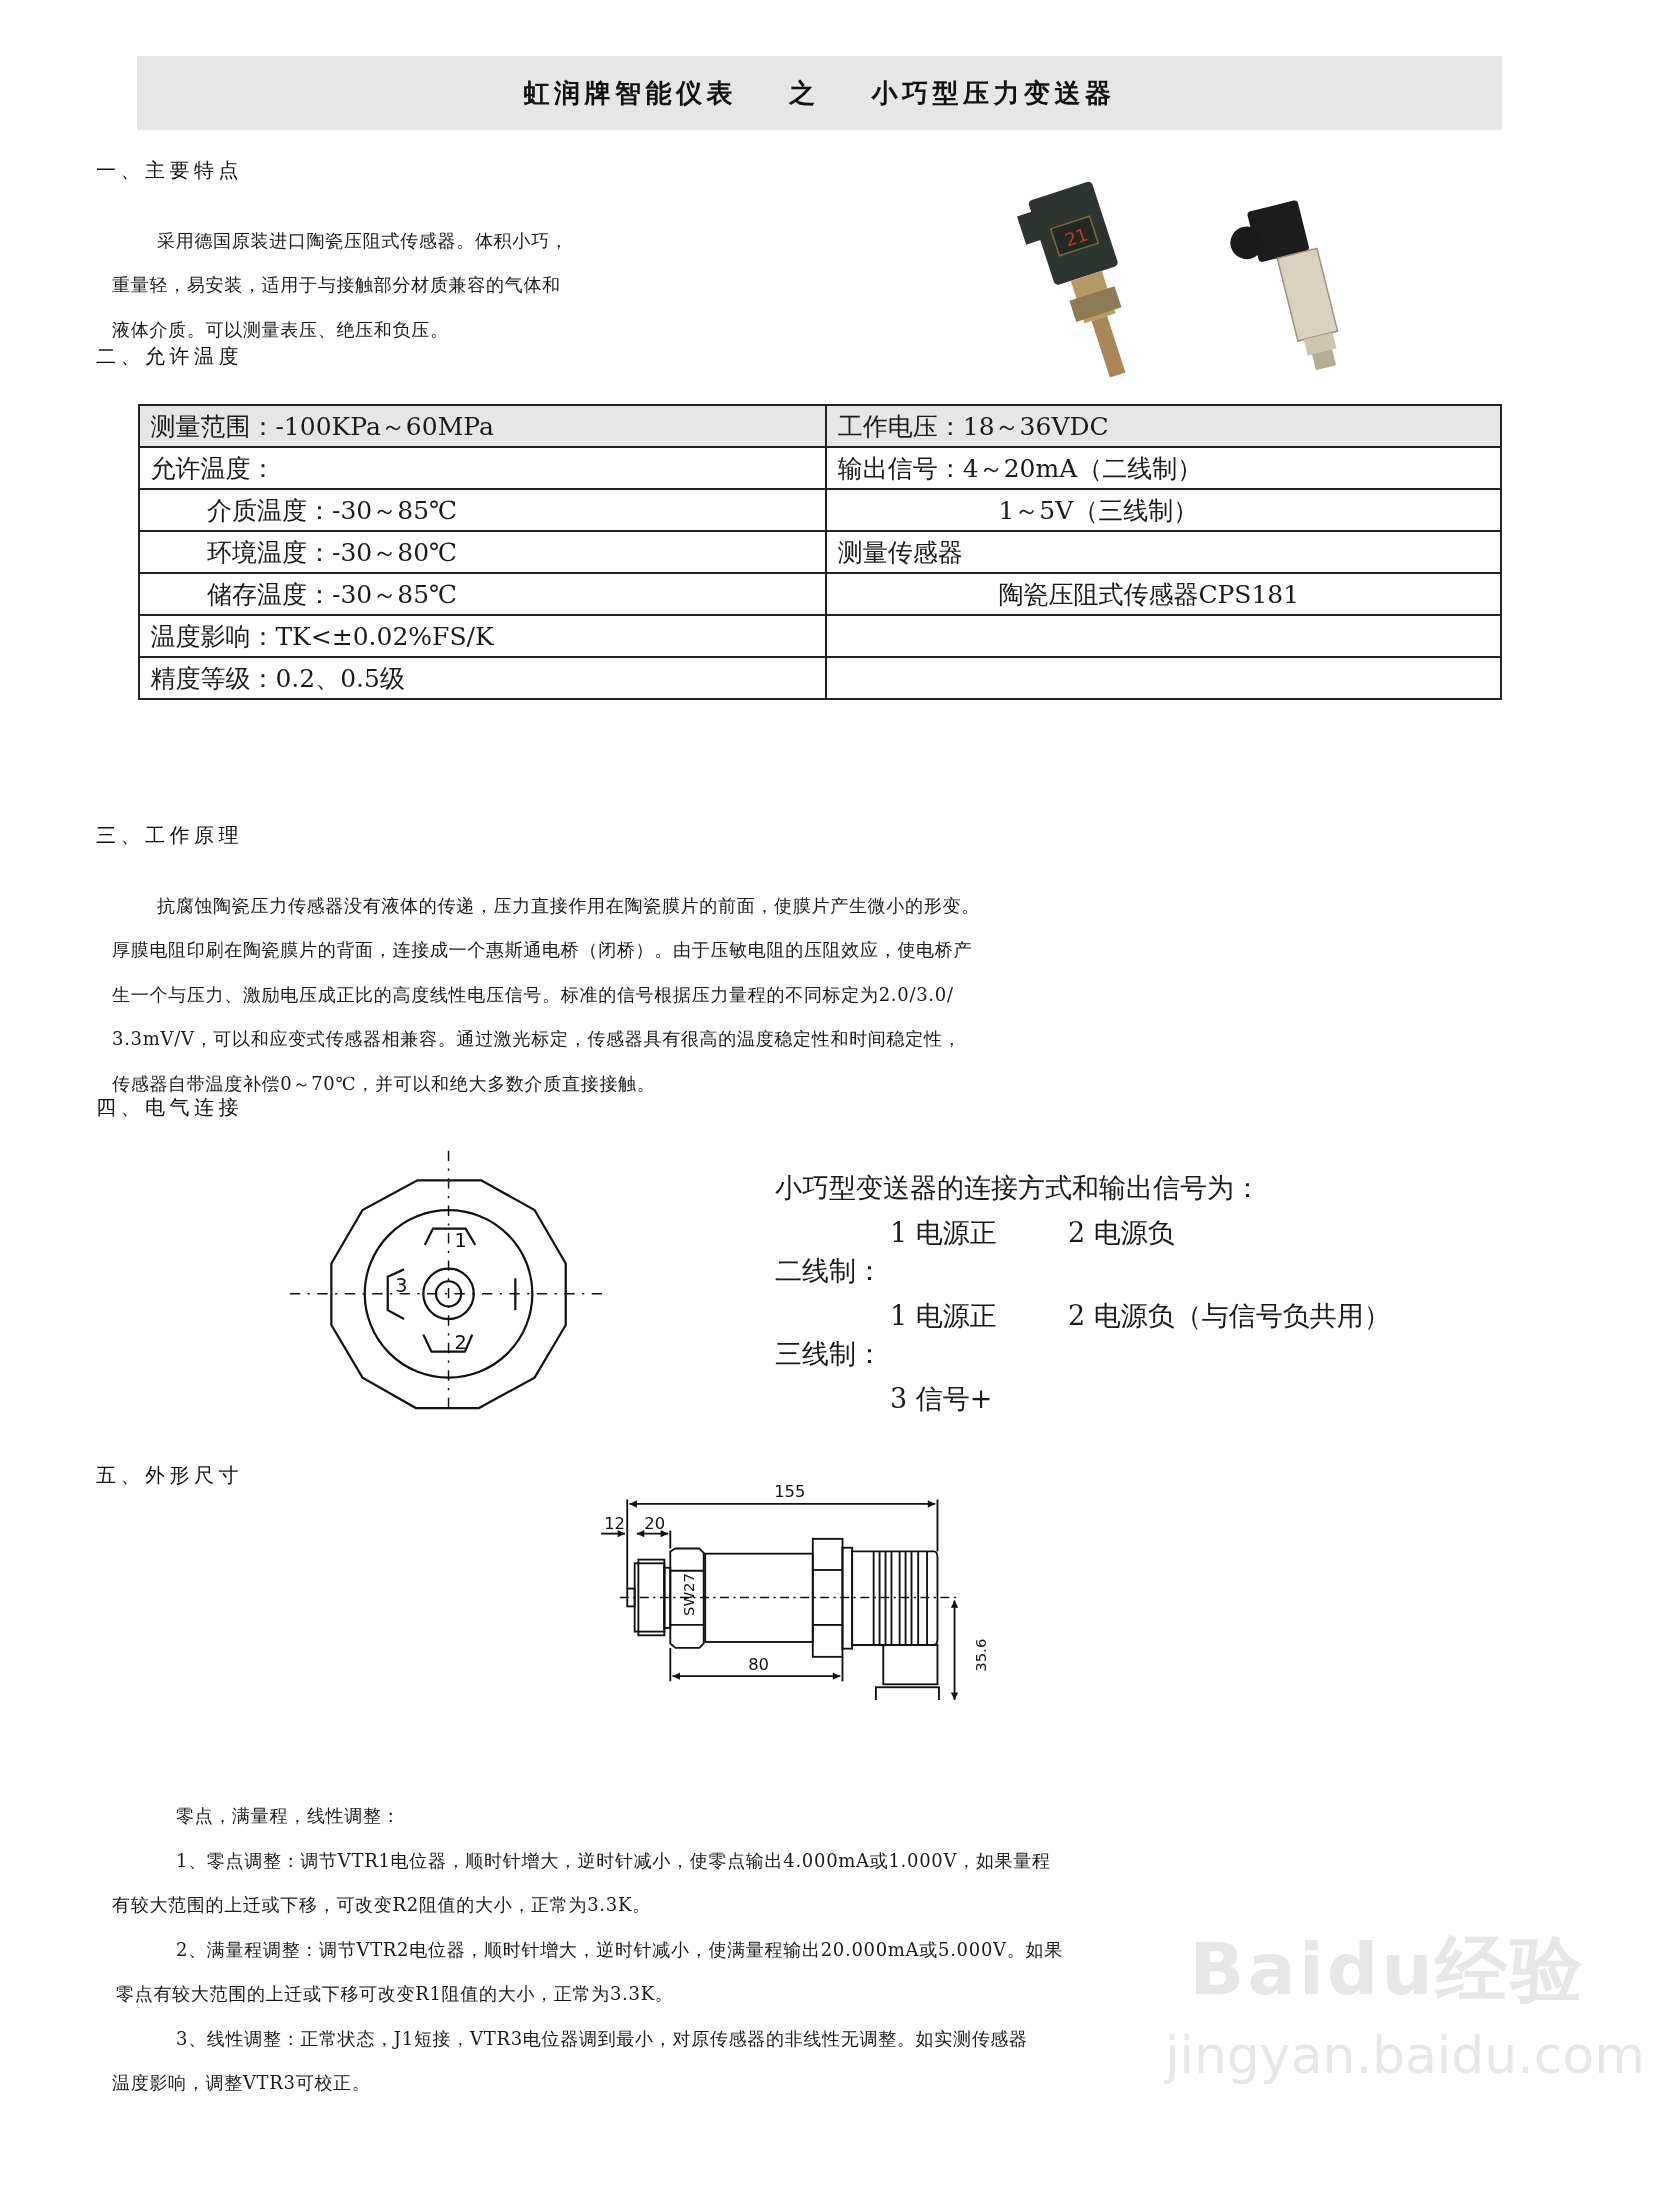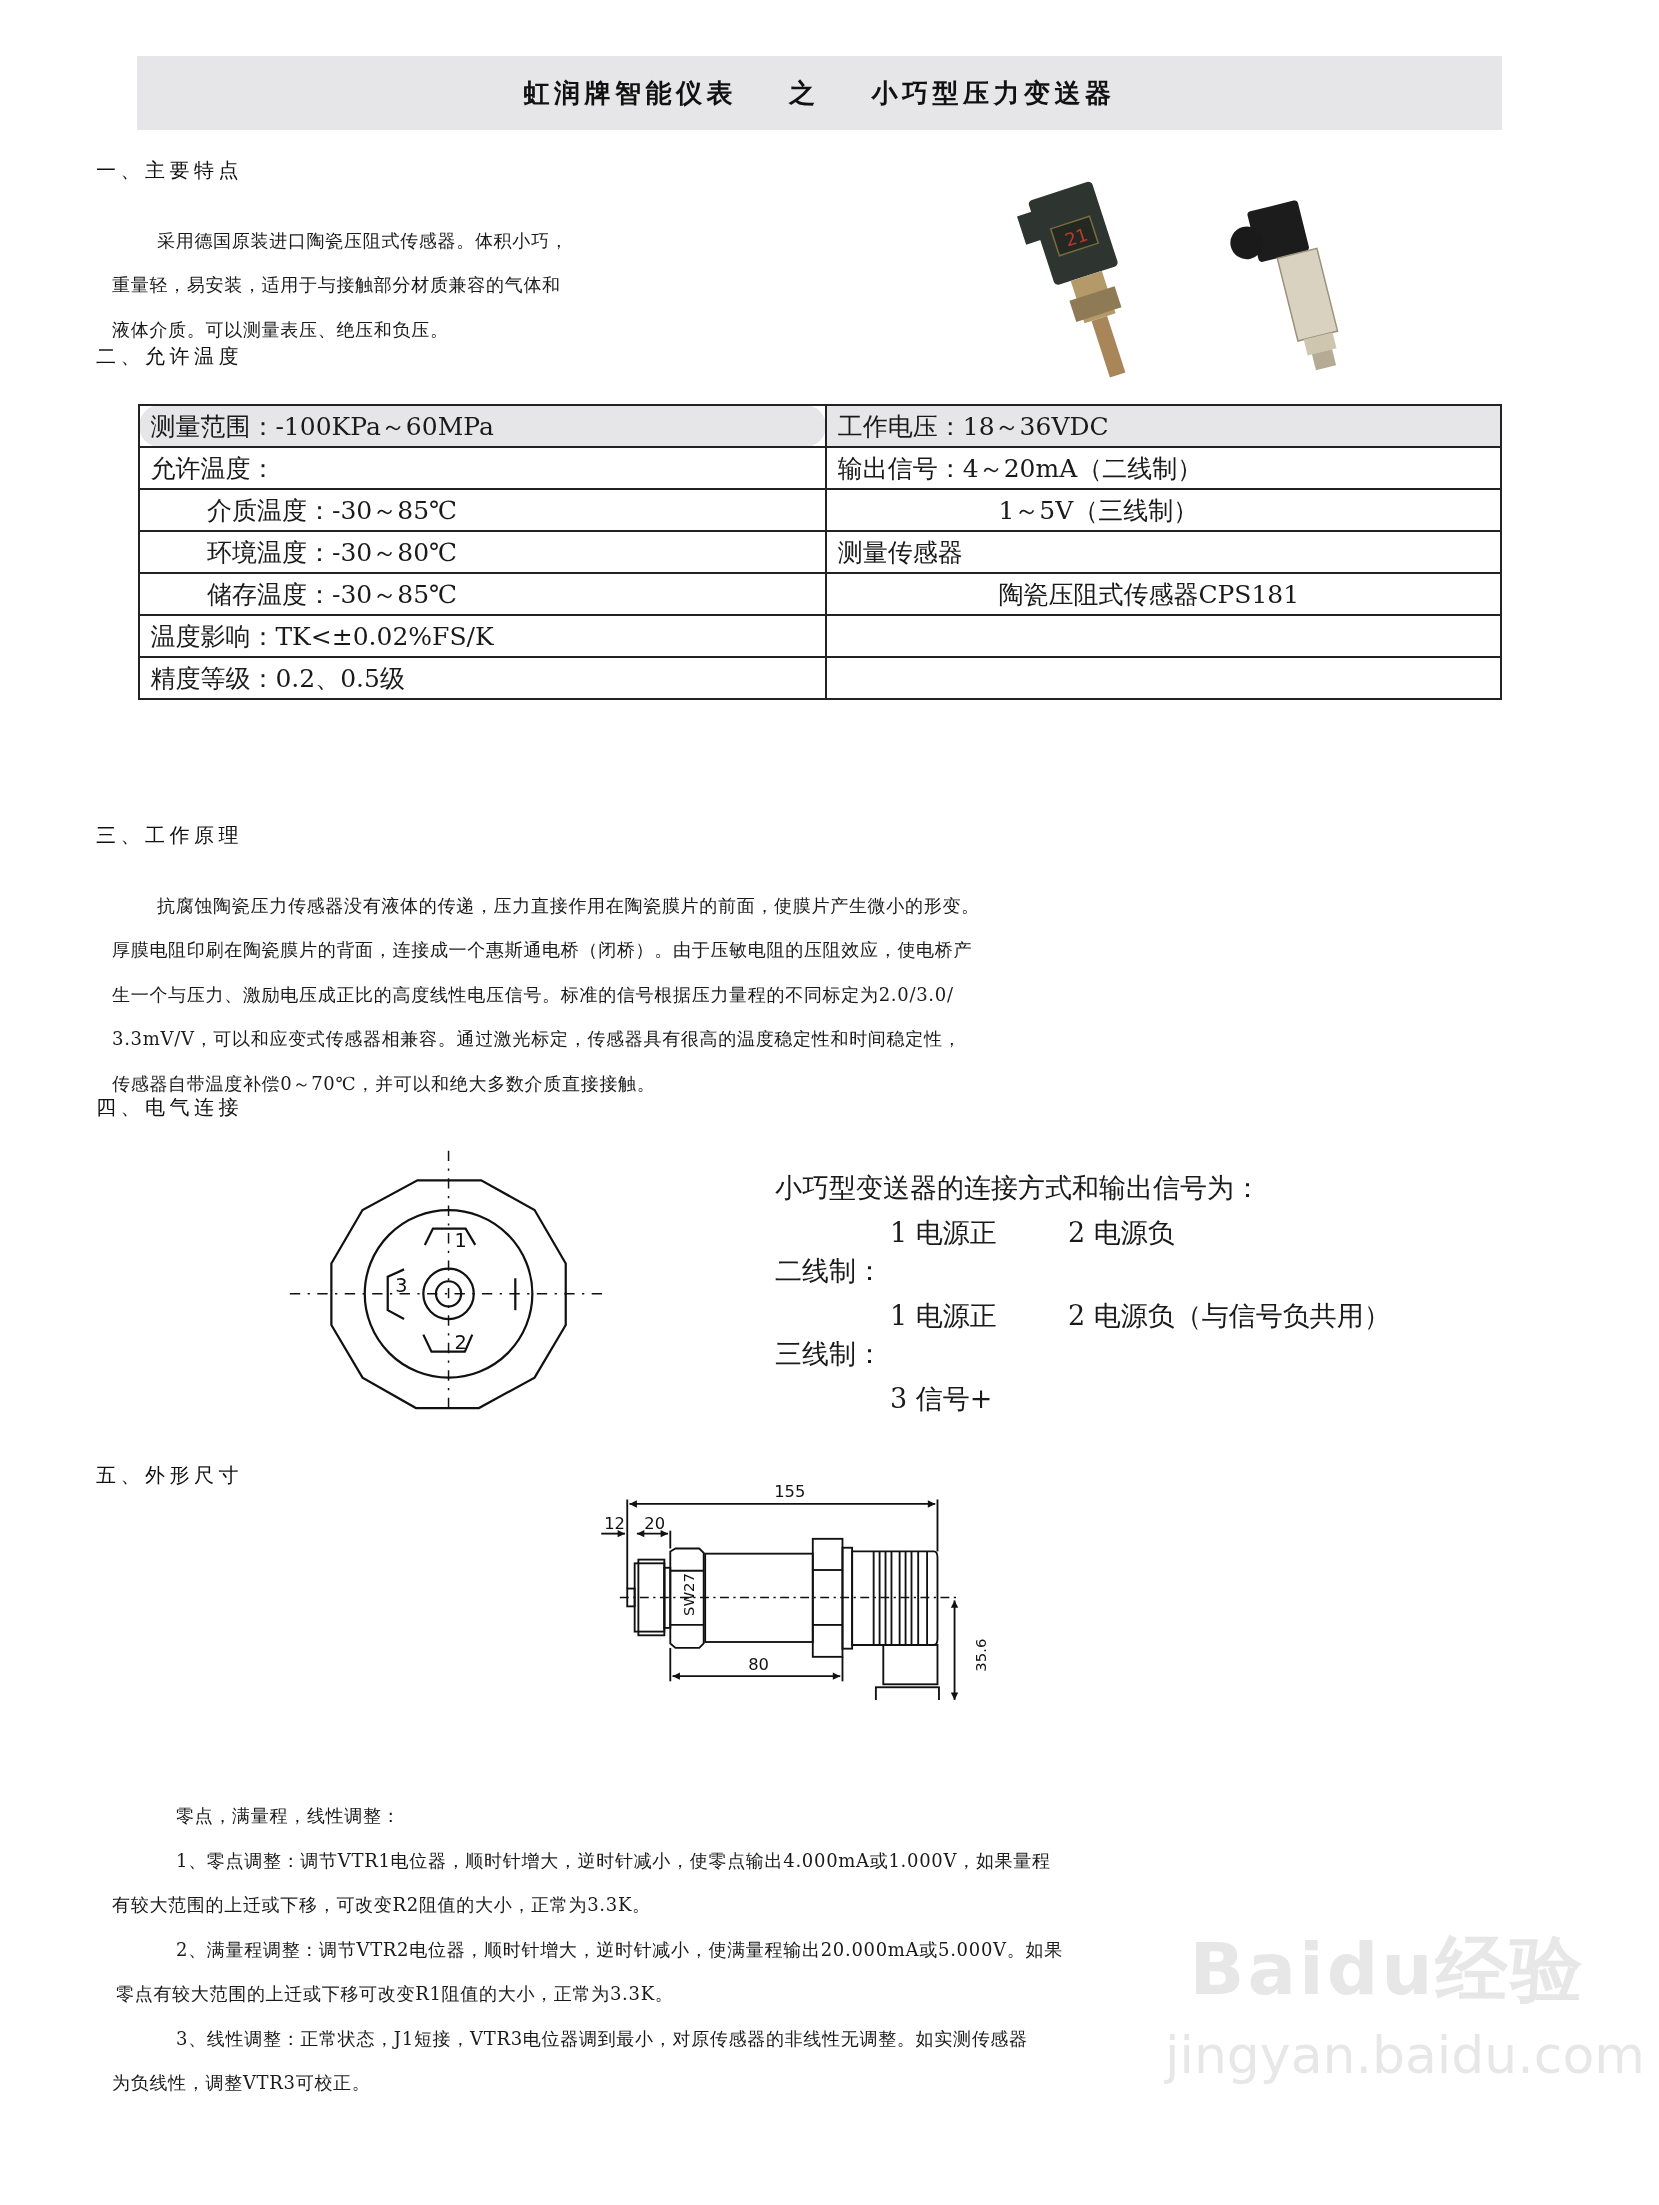--- a/index.html
+++ b/index.html
@@ -11,21 +11,21 @@
                  font-size:26px; letter-spacing:4.5px; color:#111; }
   .banner .gap { display:inline-block; width:52px; }
   .h { position:absolute; left:96px; font-family:"DejaVu Sans","Liberation Sans",sans-serif;
        font-size:20px; letter-spacing:4.5px; color:#111; font-weight:normal; margin:0; }
   .p { position:absolute; font-size:18px; line-height:45px; margin:16px; color:#1a1a1a; letter-spacing:0.7px; }
   .photo { position:absolute; }
   table.spec { position:absolute; left:138px; top:404px; width:1364px; border-collapse:collapse;
                font-size:25px; }
   table.spec td { border:2.2px solid #222; height:40px; padding:0 10.4px; vertical-align:middle; white-space:nowrap; }
   table.spec tr:first-child td { background:#e6e6e8; }
-  table.spec td.l { width:608px;border-radius:21px; }
+  table.spec td.l { width:608px; }
   .ind1 { padding-left:67px !important; }
   .ind2 { padding-left:171px !important; }
   .conn { position:absolute; left:775px; top:1165px; font-size:27px; line-height:45px; }
   .conn .row { display:flex; }
   .conn .c1 { width:115px;margin-top:38px; }
   .conn .c2 { width:178px; }
   svg text { font-family:"DejaVu Sans","Liberation Sans",sans-serif; }
   .wm { position:absolute; left:1165px; top:1922px; width:445px; height:245px; opacity:0.35; pointer-events:none; }
 </style>
 </head>
@@ -213,19 +213,19 @@
   <text transform="translate(548 312) rotate(-90)" font-size="20" fill="#111">35.6</text>
   <text transform="translate(155 237) rotate(-90)" font-size="20" fill="#111">SW27</text>
 </svg>
 
 <p class="p" style="left:160px; top:1777px">零点，满量程，线性调整：</p>
 <p class="p" style="left:160px; top:1822px">1、零点调整：调节VTR1电位器，顺时针增大，逆时针减小，使零点输出4.000mA或1.000V，如果量程</p>
 <p class="p" style="left:96px; top:1866px">有较大范围的上迁或下移，可改变R2阻值的大小，正常为3.3K。</p>
 <p class="p" style="left:160px; top:1911px">2、满量程调整：调节VTR2电位器，顺时针增大，逆时针减小，使满量程输出20.000mA或5.000V。如果</p>
 <p class="p" style="left:100px; top:1955px">零点有较大范围的上迁或下移可改变R1阻值的大小，正常为3.3K。</p>
 <p class="p" style="left:160px; top:2000px">3、线性调整：正常状态，J1短接，VTR3电位器调到最小，对原传感器的非线性无调整。如实测传感器</p>
-<p class="p" style="left:96px; top:2044px">为负线性，调整VTR3可校正。</p>
+<p class="p" style="left:96px; top:2044px">温度影响，调整VTR3可校正。</p>
 
 <div class="wm">
   <div style="font-family:'DejaVu Sans',sans-serif; font-size:72px; font-weight:bold; color:#bbb; letter-spacing:3px;text-align:center;">Baidu经验</div>
   <div style="font-family:'DejaVu Sans',sans-serif; font-size:52px; color:#bbb; margin-top:7.4px;">jingyan.baidu.com</div>
 </div>
 
 
 </body></html>

